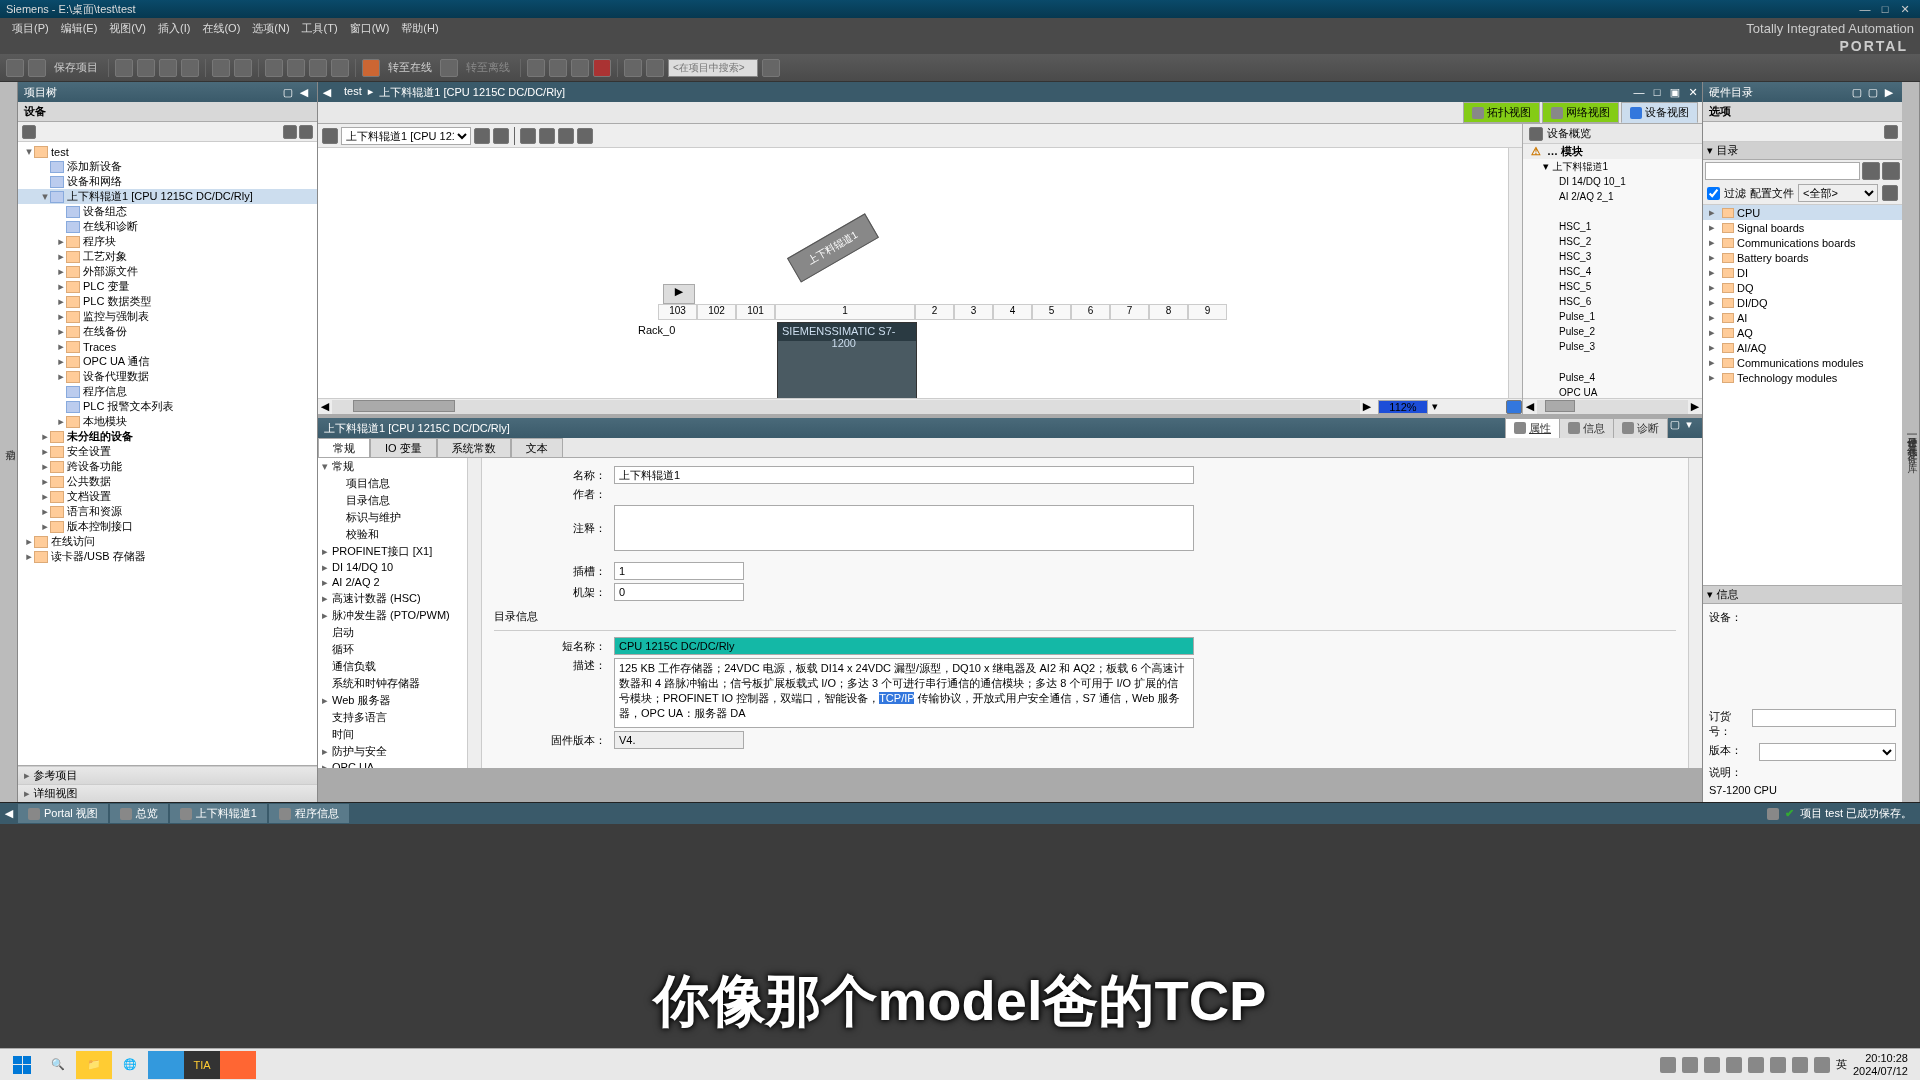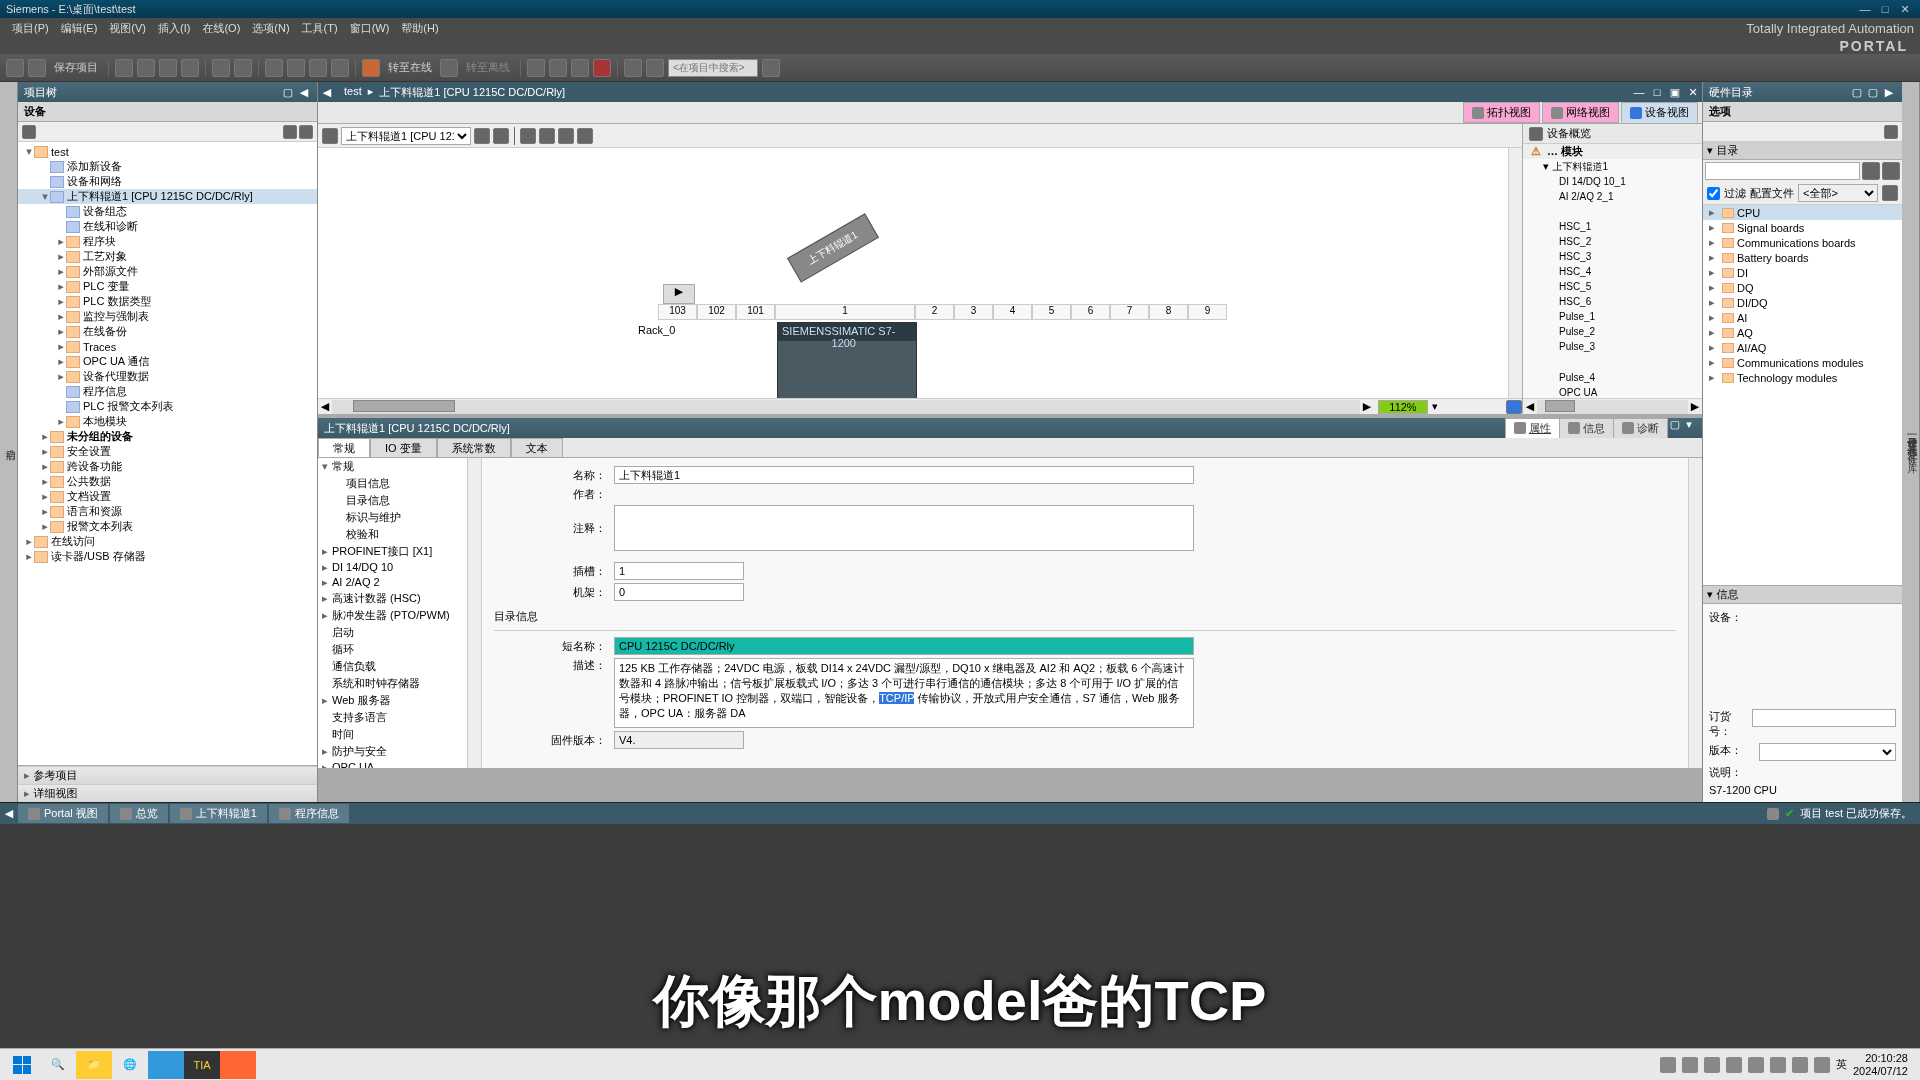--- a/index.html
+++ b/index.html
@@ -45,41 +45,41 @@
 .vertical-tab { width: 18px; background: #ccc; border-right: 1px solid #888; writing-mode: vertical-rl; text-align: center; padding: 6px 0; font-size: 10px; }
 
 .center-panel { flex: 1; display: flex; flex-direction: column; background: #aaa; }
 .editor-tab-bar { height: 20px; background: #3a5a6a; display: flex; align-items: center; color: #fff; }
 .editor-tab-bar .nav-arrow { width: 18px; text-align: center; cursor: pointer; }
 .editor-tab-bar .tab-title { padding: 0 8px; display: flex; gap: 6px; }
 .editor-tab-bar .win-btns { margin-left: auto; display: flex; }
 .editor-tab-bar .win-btns span { width: 18px; text-align: center; cursor: pointer; }
 
 .view-switcher { height: 22px; background: #e8e8e8; border-bottom: 1px solid #aaa; display: flex; justify-content: flex-end; align-items: center; padding: 0 4px; gap: 2px; }
-.view-tab { padding: 2px 8px; border: 1px solid #aaa; background: #f9a8d4; cursor: pointer; display: flex; align-items: center; gap: 3px; }
+.view-tab { padding: 2px 8px; border: 1px solid #aaa; background: #84cc16; cursor: pointer; display: flex; align-items: center; gap: 3px; }
 .view-tab.active { background: #cde; border-bottom-color: #cde; }
 
 .device-workspace { display: flex; height: 290px; }
 .device-canvas { flex: 1; background: #fff; position: relative; overflow: hidden; }
 .canvas-toolbar { height: 24px; background: #eee; border-bottom: 1px solid #ccc; display: flex; align-items: center; padding: 0 4px; gap: 3px; }
 .canvas-toolbar select { height: 18px; font-size: 11px; border: 1px solid #aaa; background: #fff; }
 .rack-label { position: absolute; left: 320px; top: 200px; font-size: 11px; }
 .slot-row { display: flex; position: absolute; left: 340px; top: 180px; }
 .slot-header { width: 39px; height: 16px; border: 1px solid #ccc; text-align: center; font-size: 10px; background: #f8f8f8; }
 .slot-header.wide { width: 140px; }
 .module-box { position: absolute; left: 459px; top: 198px; width: 140px; height: 130px; background: #405560; border: 1px solid #333; }
 .module-top { height: 18px; background: #2a3a42; color: #cde; font-size: 8px; padding: 2px 4px; display: flex; justify-content: space-between; }
 .module-body { height: 92px; background: #4a5a62; display: flex; }
 .rotated-label { position: absolute; left: 470px; top: 110px; transform: rotate(-30deg); background: #888; color: #fff; padding: 6px 16px; font-size: 10px; border: 1px solid #555; }
 .play-box { position: absolute; left: 345px; top: 160px; width: 32px; height: 20px; background: #ddd; border: 1px solid #aaa; text-align: center; }
 
 .canvas-scrollbar { height: 16px; background: #eee; border-top: 1px solid #ccc; display: flex; align-items: center; }
 .canvas-scrollbar .sb-track { flex: 1; height: 14px; background: #ddd; position: relative; }
 .canvas-scrollbar .sb-thumb { position: absolute; height: 12px; background: #aaa; border: 1px solid #888; }
-.zoom-box { width: 50px; border: 1px solid #aaa; background: #84cc16; text-align: center; margin: 0 4px; }
+.zoom-box { width: 50px; border: 1px solid #aaa; background: #1d4ed8; text-align: center; margin: 0 4px; }
 
 .overview-panel { width: 180px; background: #f8f8f8; border-left: 1px solid #aaa; display: flex; flex-direction: column; }
 .overview-header { height: 20px; background: #e8e8e8; border-bottom: 1px solid #ccc; padding: 0 6px; display: flex; align-items: center; }
 .overview-tree { flex: 1; overflow: auto; }
 .ov-row { height: 15px; padding: 0 8px; display: flex; align-items: center; font-size: 10px; cursor: pointer; }
 .ov-row.head { font-weight: bold; background: #eee; }
 
 .splitter-h { height: 4px; background: #aaa; cursor: ns-resize; }
 
 .props-panel { height: 350px; background: #f0f0f0; display: flex; flex-direction: column; }
@@ -370,21 +370,21 @@
         <div class="tree-node">
           <span class="tree-indent" style="width:16px"></span>
           <span class="tree-toggle">▸</span>
           <span class="tree-icon folder"></span>
           <span class="tree-label">语言和资源</span>
         </div>
         <div class="tree-node">
           <span class="tree-indent" style="width:16px"></span>
           <span class="tree-toggle">▸</span>
           <span class="tree-icon folder"></span>
-          <span class="tree-label">报警文本列表</span>
+          <span class="tree-label">版本控制接口</span>
         </div>
         <div class="tree-node">
           <span class="tree-indent" style="width:0px"></span>
           <span class="tree-toggle">▸</span>
           <span class="tree-icon folder"></span>
           <span class="tree-label">在线访问</span>
         </div>
         <div class="tree-node">
           <span class="tree-indent" style="width:0px"></span>
           <span class="tree-toggle">▸</span>

